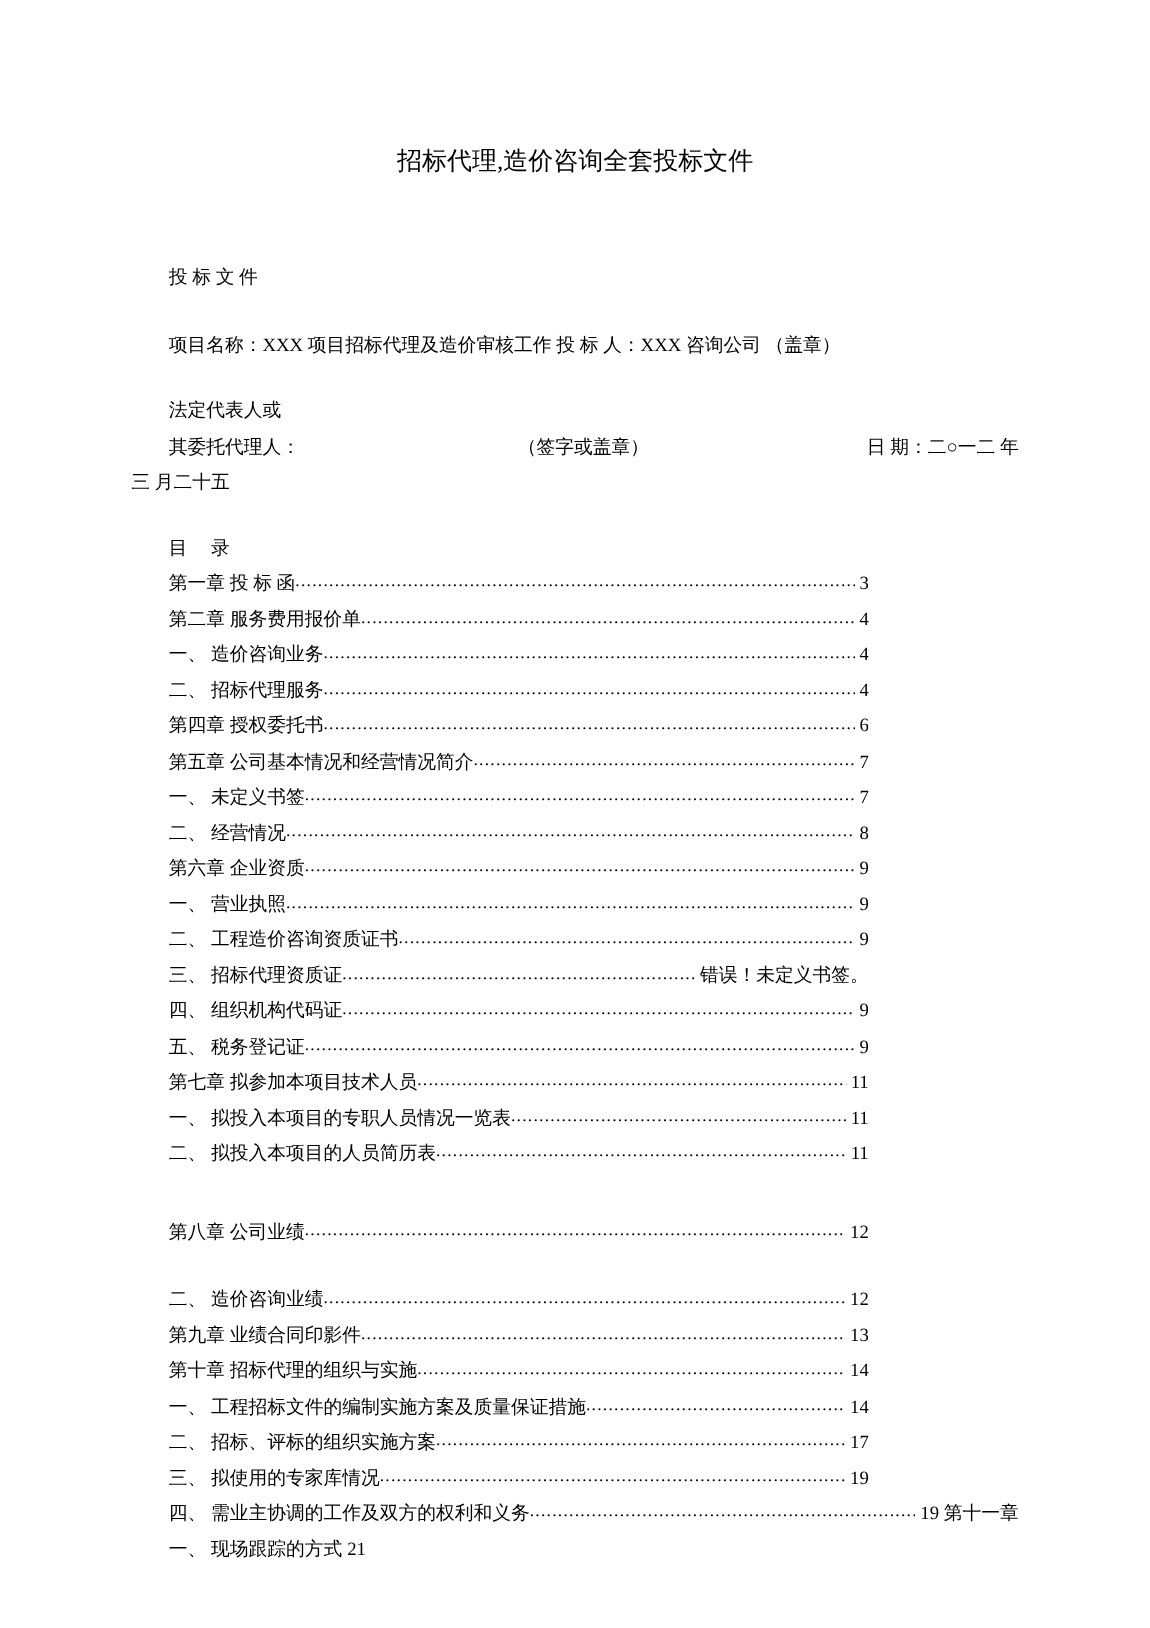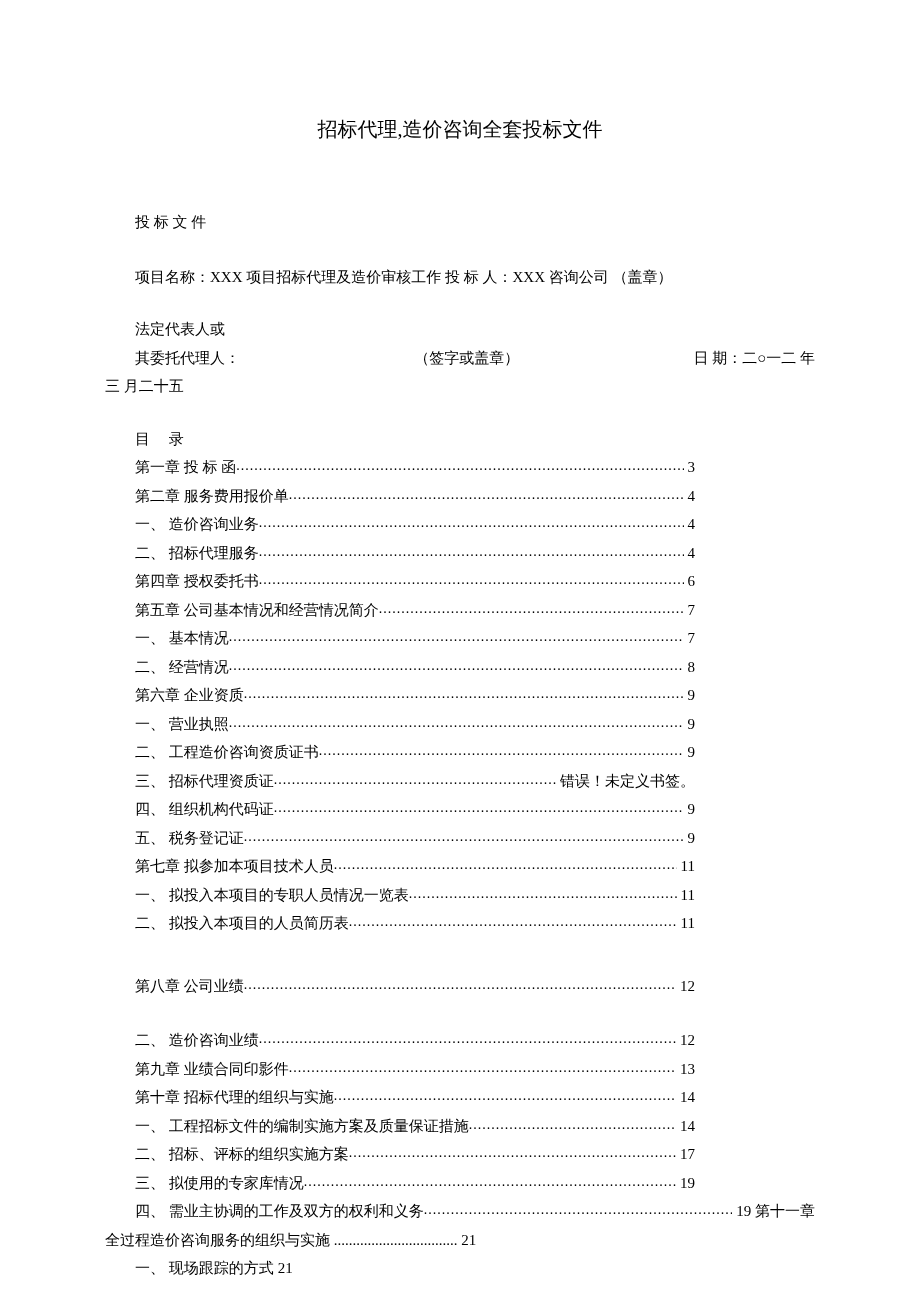--- a/index.html
+++ b/index.html
@@ -141,21 +141,21 @@
     </div>
     <div class="special-wrap">
       <div class="toc-line indent1 toc-wrap" style="flex: 0 0 auto; width: 590px;">
         <span class="toc-label">第五章 公司基本情况和经营情况简介 </span>
         <span class="toc-dots"></span>
         <span class="toc-page"> 7</span>
       </div>
     </div>
     <div class="special-wrap">
       <div class="toc-line indent2 toc-wrap" style="flex: 0 0 auto; width: 590px;">
-        <span class="toc-label">一、  基本情况</span>
+        <span class="toc-label">一、  未定义书签</span>
         <span class="toc-dots"></span>
         <span class="toc-page"> 7</span>
       </div>
     </div>
     <div class="special-wrap">
       <div class="toc-line indent2 toc-wrap" style="flex: 0 0 auto; width: 590px;">
         <span class="toc-label">二、  经营情况</span>
         <span class="toc-dots"></span>
         <span class="toc-page"> 8</span>
       </div>
@@ -276,21 +276,20 @@
         <span class="toc-dots"></span>
         <span class="toc-page"> 19</span>
       </div>
     </div>
     <div class="special-wrap">
       <div class="toc-line indent2 toc-wide" style="flex: 1 1 auto;">
         <span class="toc-label">四、  需业主协调的工作及双方的权利和义务</span>
         <span class="toc-dots"></span>
         <span class="toc-page"> 19  第十一章</span>
       </div>
-      <div style="width: 100%;">全过程造价咨询服务的组织与实施  ................................. 21</div>
     </div>
     <div class="special-wrap">
       <div class="toc-line indent2 toc-wrap" style="flex: 0 0 auto; width: 590px;">
         <span class="toc-label">一、  现场跟踪的方式</span>
         <span class="toc-page"> 21</span>
       </div>
     </div>
   </div>
 
 </body></html>

